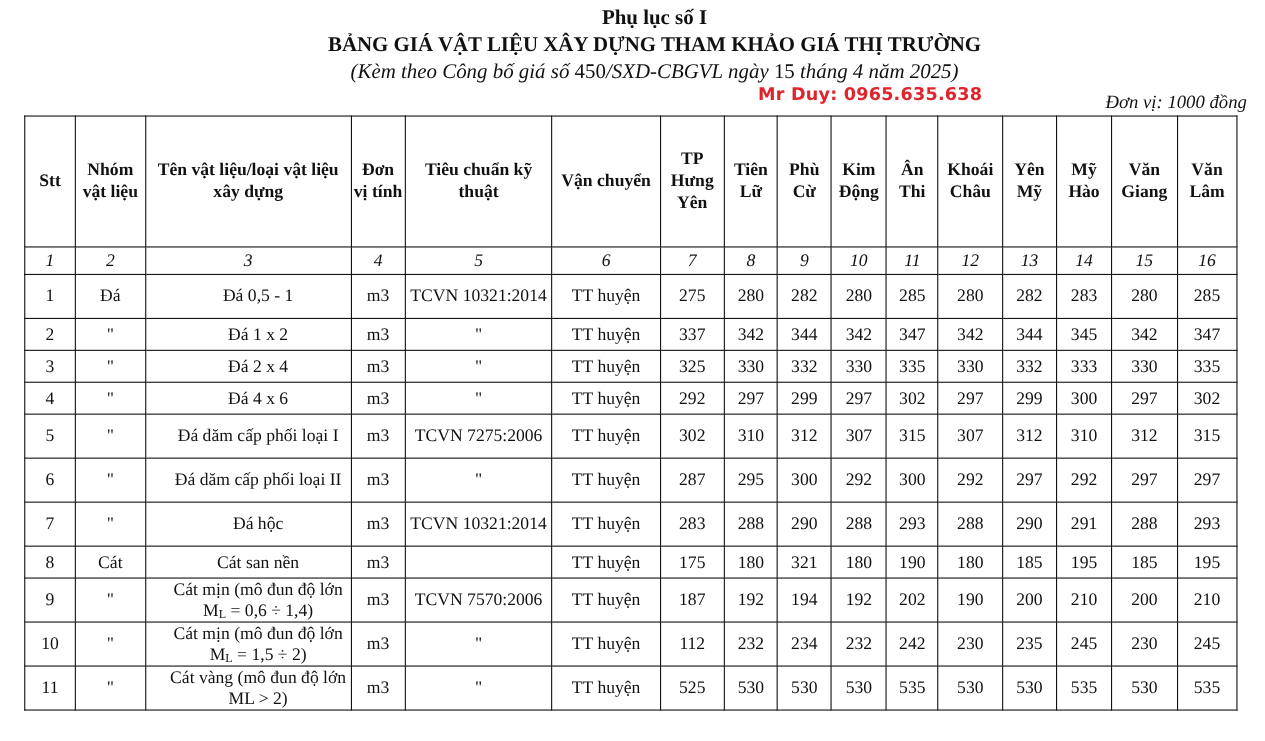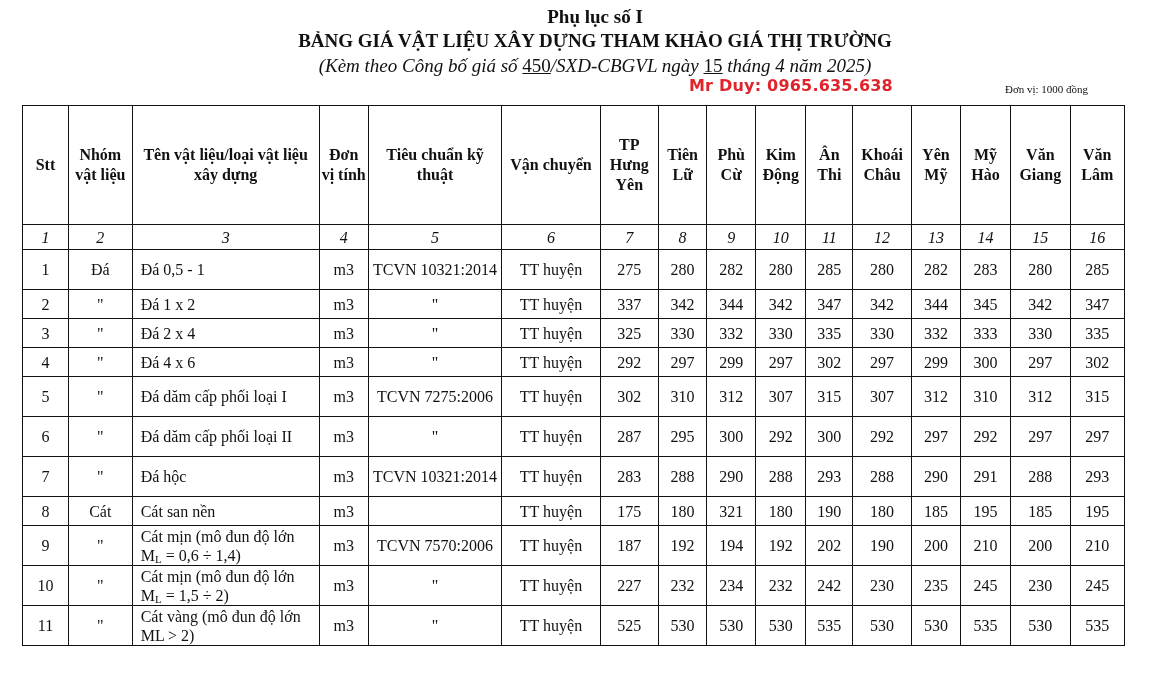--- a/index.html
+++ b/index.html
@@ -2,30 +2,30 @@
 <html><head>
 <meta charset="utf-8">
 <style>
   html, body { margin: 0; padding: 0; background: #ffffff; }
   body { width: 1150px; height: 674px; position: relative; overflow: hidden;
          font-family: "Liberation Serif", "DejaVu Serif", serif; color: #111; }
   .hdr { position: absolute; left: 0; width: 1150px; text-align: center; }
   .h1 { top: 6px; font-weight: bold; font-size: 19px; left: 20px; }
   .h2 { top: 30px; font-weight: bold; font-size: 19px; left: 20px; }
   .h3 { top: 55px; font-style: italic; font-size: 19px; left: 20px; }
-  .h3 .num { font-style: normal; text-decoration: underline; }
+  .h3 .num { font-style: normal; }
   .contact { position: absolute; left: 689px; top: 76px; font-family: "DejaVu Sans", "Liberation Sans", sans-serif;
              font-weight: bold; color: #e0242c; font-size: 16px; letter-spacing: 0.2px; }
-  .unit { position: absolute; left: 1005px; top: 83px; font-size: 11px; }
+  .unit { position: absolute; left: 1005px; top: 83px; font-style: italic; font-size: 17px; }
   table { position: absolute; left: 22px; top: 105px; border-collapse: collapse; table-layout: fixed;
           width: 1103px; font-size: 16px; }
   td, th { border: 1.4px solid #111; text-align: center; vertical-align: middle; padding: 0 2px; line-height: 19px; }
   th { font-weight: bold; height: 118px; font-size: 16px; line-height: 20px; }
   tr.idx td { font-style: italic; height: 24px; }
-  td.name { text-align: left; padding-left: 8px; }
+  td.name { text-align: center; padding-left: 20px; }
   tr.r1 td { height: 39px; } tr.r2 td { height: 28px; }
   sub { font-size: 11px; vertical-align: -2px; line-height: 0; }
 </style>
 </head>
 <body>
 
 <div class="hdr h1">Phụ lục số I</div>
 <div class="hdr h2">BẢNG GIÁ VẬT LIỆU XÂY DỰNG THAM KHẢO GIÁ THỊ TRƯỜNG</div>
 <div class="hdr h3"><span>(Kèm theo Công bố giá số </span><span class="num">450</span><span>/SXD-CBGVL ngày </span><span class="num">15</span><span> tháng 4 năm 2025)</span></div>
 <div class="contact">Mr Duy: 0965.635.638</div>
@@ -251,21 +251,21 @@
         <td>200</td>
         <td>210</td>
       </tr>
       <tr class="r1">
         <td>10</td>
         <td>"</td>
         <td class="name"><span>Cát mịn (mô đun độ lớn M</span><sub>L</sub><span> = 1,5 ÷ 2)</span></td>
         <td>m3</td>
         <td>"</td>
         <td>TT huyện</td>
-        <td>227</td>
+        <td>112</td>
         <td>232</td>
         <td>234</td>
         <td>232</td>
         <td>242</td>
         <td>230</td>
         <td>235</td>
         <td>245</td>
         <td>230</td>
         <td>245</td>
       </tr>

